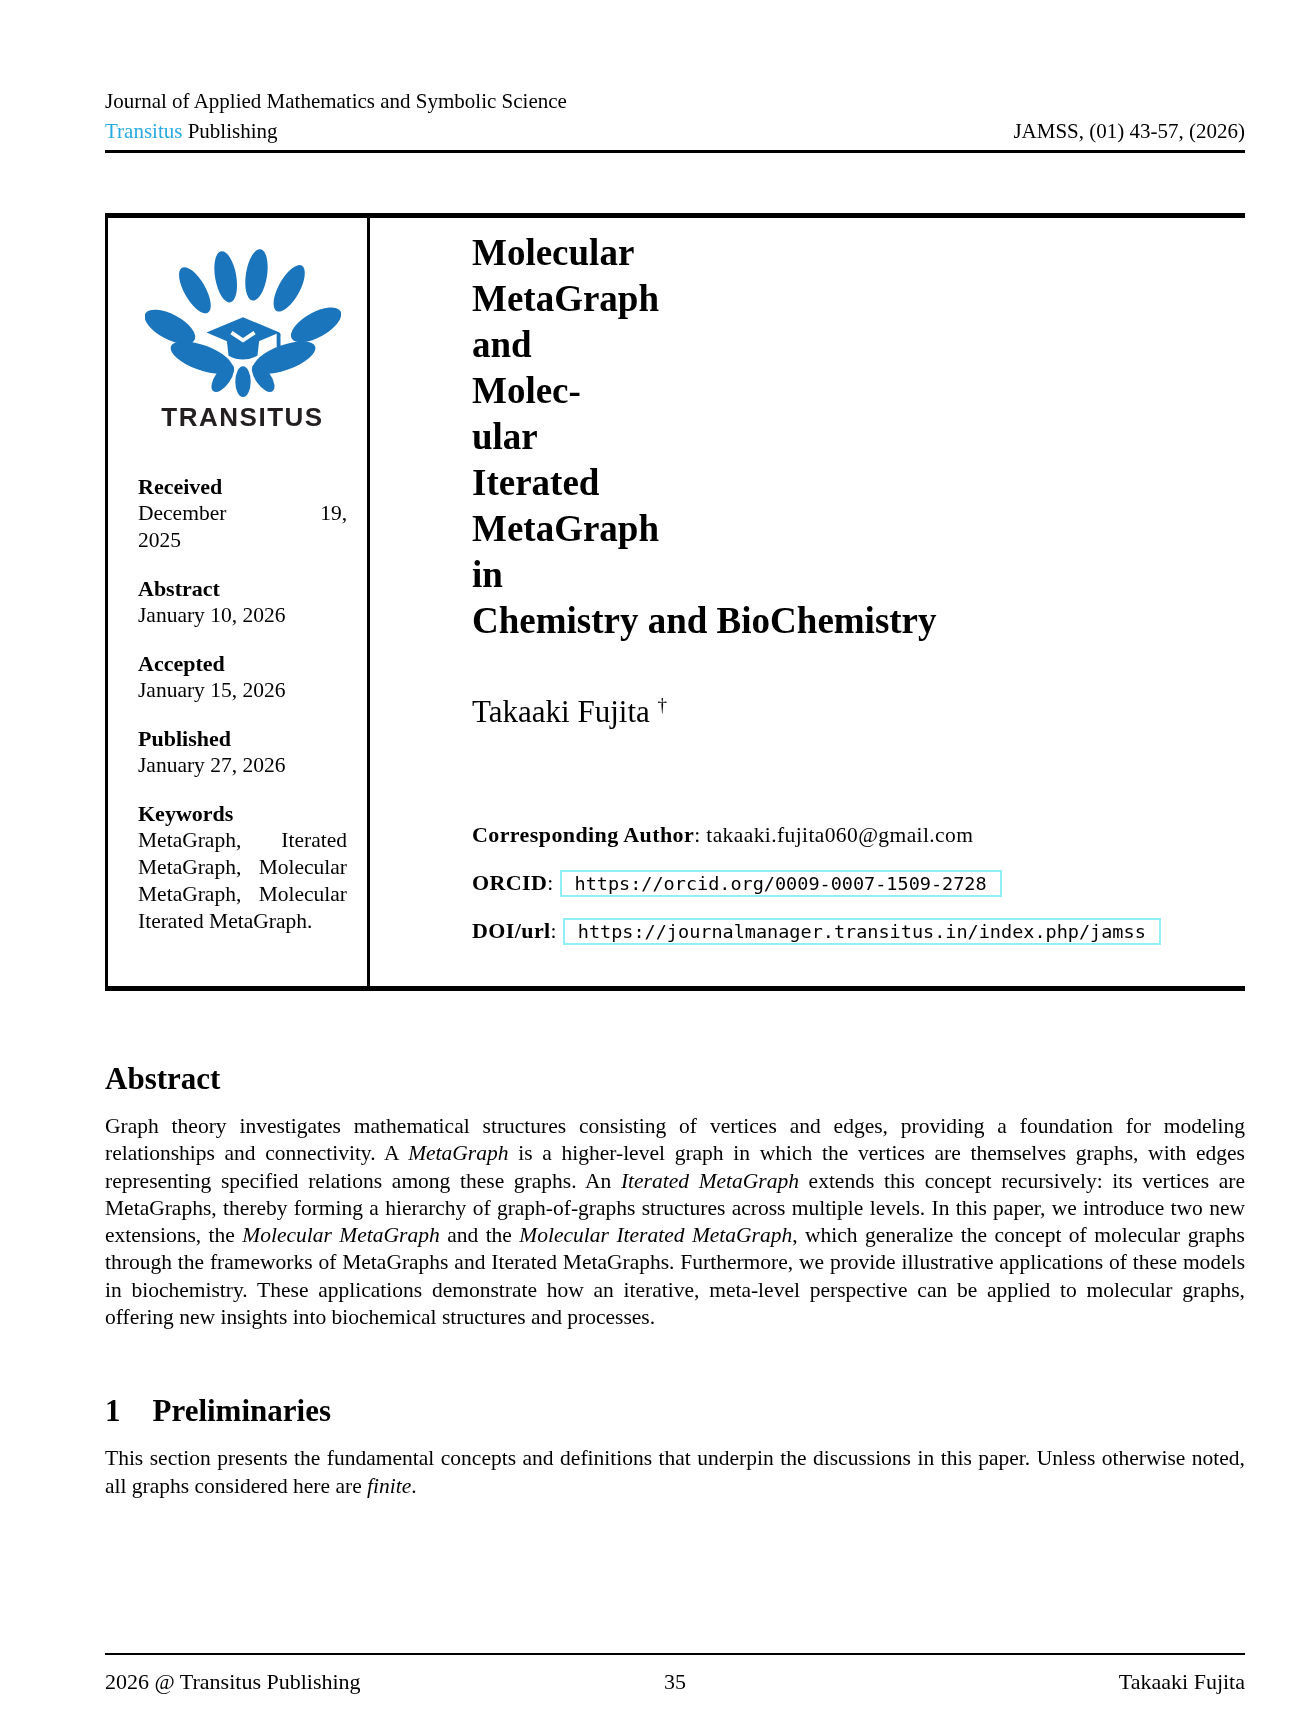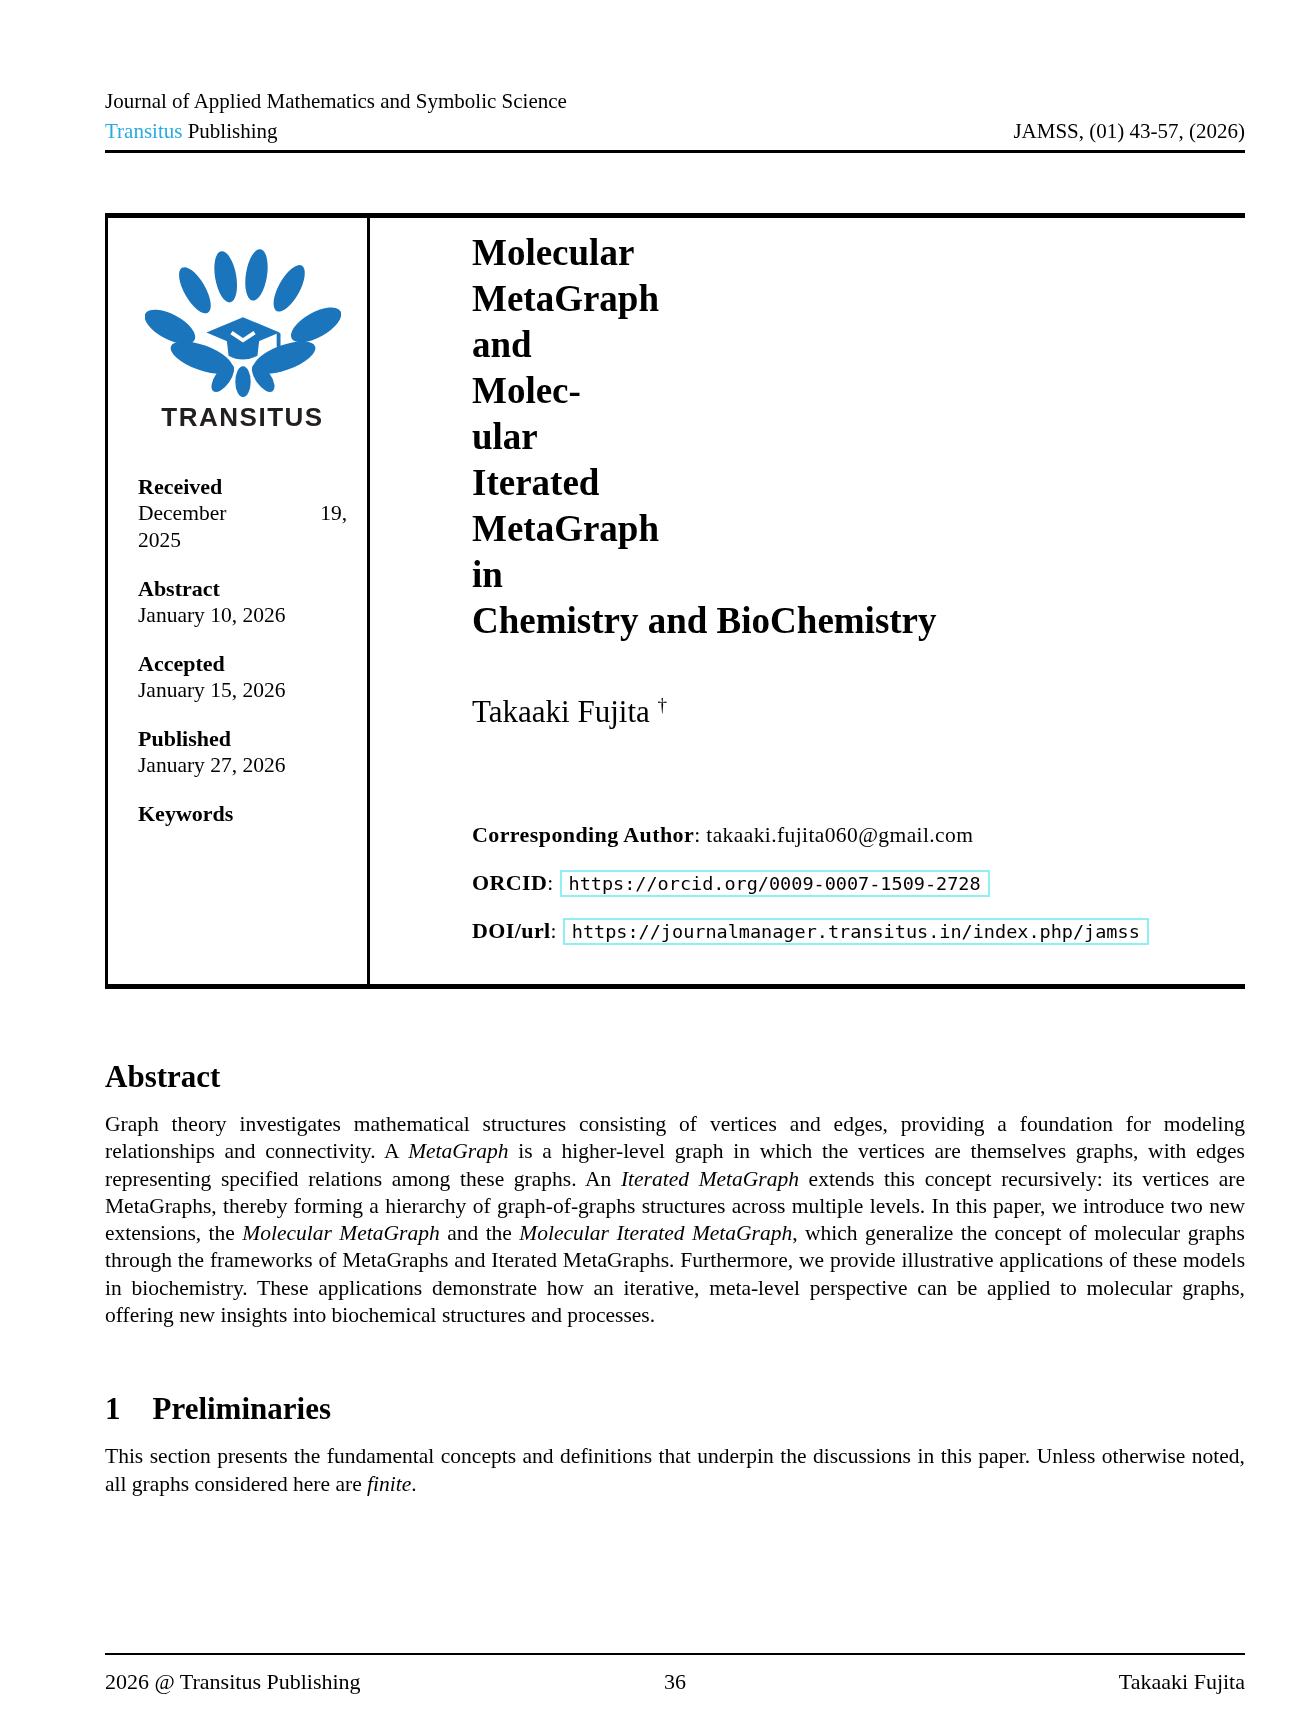--- a/index.html
+++ b/index.html
@@ -43,21 +43,21 @@
   .title-line.jl{display:flex;justify-content:space-between;flex-direction:column;}
   .author{margin-top:50px;font-size:31px;}
   .author sup{font-size:19px;}
   .affil{margin-top:18px;font-size:21.5px;letter-spacing:0.8px;}
   .affil sup{font-size:14px;}
   .contact{margin-top:92px;}
   .contact-line{margin-bottom:22px;font-size:21.5px;letter-spacing:0.4px;}
   .clabel{font-weight:bold;font-size:22px;}
   .mono-link{
     font-family:"DejaVu Sans Mono", monospace;font-size:18.5px;letter-spacing:0;
-    border:2px solid #8EEFF5;padding:1px 7px;white-space:nowrap;
+    border:2px solid #8EEFF5;padding:1px 13px;white-space:nowrap;
   }
 
   
   .abstract-h{margin:70px 0 0 0;font-size:31px;font-weight:bold;}
   .body-par{
     margin:16px 0 0 0;font-size:21.5px;line-height:27.3px;text-align:justify;
   }
   .body-par em{font-style:italic;}
   .section-h{margin:62px 0 0 0;font-size:31px;font-weight:bold;}
   .section-h .num{display:inline-block;margin-right:32px;}
@@ -126,20 +126,21 @@
         <div class="meta-group">
           <div class="meta-label">Accepted</div>
           <div>January 15, 2026</div>
         </div>
         <div class="meta-group">
           <div class="meta-label">Published</div>
           <div>January 27, 2026</div>
         </div>
         <div class="meta-group">
           <div class="meta-label">Keywords</div>
+          <div class="keywords">MetaGraph, Iter­ated MetaGraph, Molecular Meta­Graph, Molecular Iterated Meta­Graph.</div>
         </div>
       </div>
     </div>
 
     <div class="right-col">
       <h1 class="title">
           <div class="title-line jl">
             <span>Molecular</span>
             <span>MetaGraph</span>
             <span>and</span>
@@ -177,15 +178,15 @@
   <h2 class="abstract-h">Abstract</h2>
   <p class="body-par"><span>Graph theory investigates mathematical structures consisting of vertices and edges, providing a foundation for modeling relationships and connectivity. A </span><em>MetaGraph</em><span> is a higher-level graph in which the vertices are themselves graphs, with edges representing specified relations among these graphs. An </span><em>Iterated MetaGraph</em><span> extends this concept recursively: its vertices are MetaGraphs, thereby forming a hierarchy of graph-of-graphs structures across multiple levels. In this paper, we introduce two new extensions, the </span><em>Molecular MetaGraph</em><span> and the </span><em>Molecular Iterated MetaGraph</em><span>, which generalize the concept of molecular graphs through the frameworks of MetaGraphs and Iterated MetaGraphs. Furthermore, we provide illustrative applications of these models in biochemistry. These applications demonstrate how an iterative, meta-level perspective can be applied to molecular graphs, offering new insights into biochemical structures and processes.</span></p>
 
   <h2 class="section-h"><span class="num">1</span><span>Preliminaries</span></h2>
   <p class="body-par"><span>This section presents the fundamental concepts and definitions that underpin the discussions in this paper. Unless otherwise noted, all graphs considered here are </span><em>finite</em><span>.</span></p>
 
 </div>
 
 <footer class="footer">
   <span>2026 @ Transitus Publishing</span>
-  <span class="center">36</span>
+  <span class="center">35</span>
   <span>Takaaki Fujita</span>
 </footer>
 
 </body></html>

